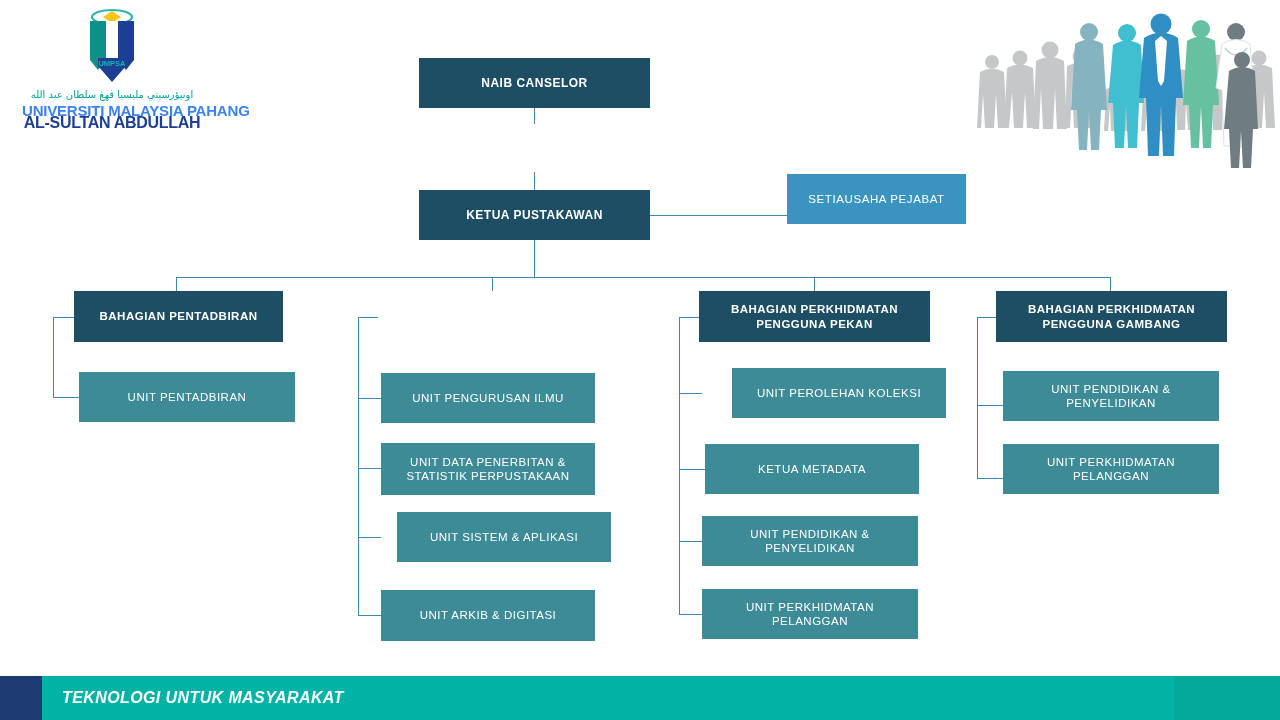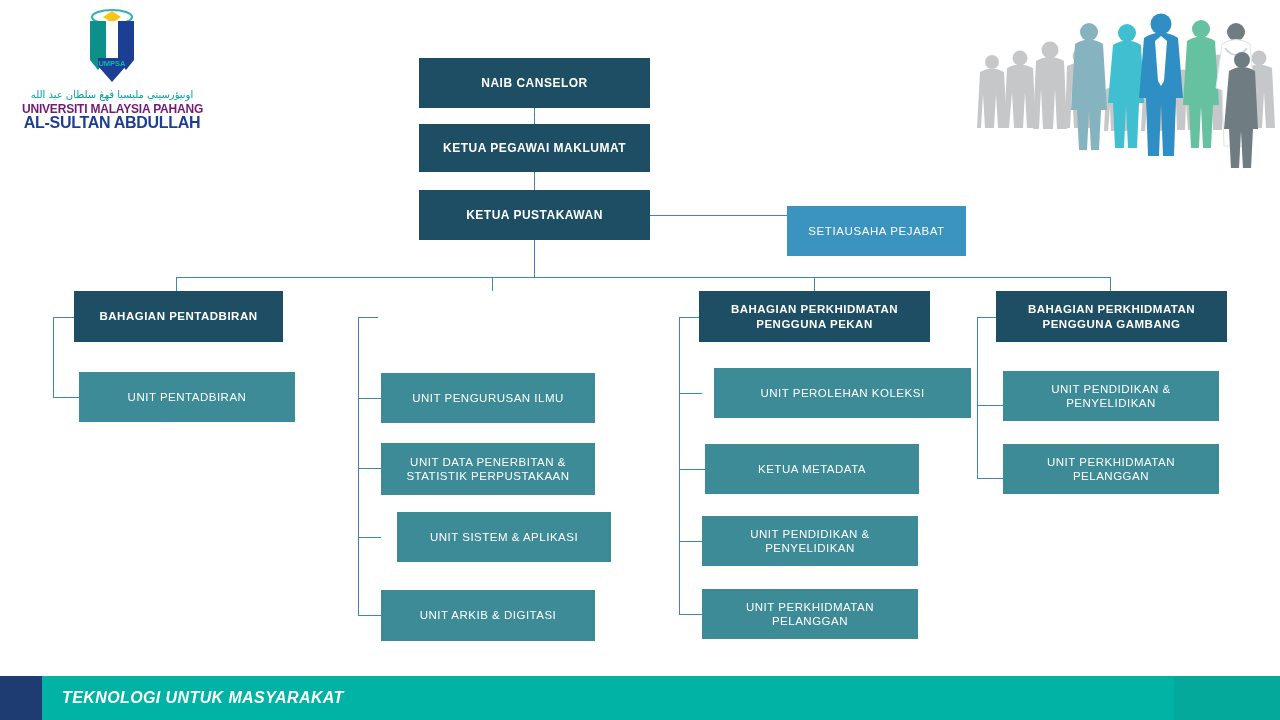--- a/index.html
+++ b/index.html
@@ -16,21 +16,21 @@
   
   .logo-wrap{position:absolute;left:22px;top:8px;width:180px;height:120px;}
   .logo-mark{position:absolute;left:54px;top:0;width:72px;height:78px;}
   .logo-arabic{
     position:absolute;left:0;top:82px;width:180px;text-align:center;
     font-size:10px;color:#00a09b;font-family:"DejaVu Sans",sans-serif;
     letter-spacing:.2px;line-height:1;white-space:nowrap;
   }
   .logo-l1{
     position:absolute;left:0;top:95px;width:180px;text-align:center;
-    font-size:12px;font-weight:bold;color:#701a75;letter-spacing:-0.2px;
+    font-size:15px;font-weight:bold;color:#3b82f6;letter-spacing:-0.2px;
     line-height:1.05;white-space:nowrap;
   }
   .logo-l2{
     position:absolute;left:0;top:107px;width:180px;text-align:center;
     font-size:16px;font-weight:bold;color:#1c3f94;letter-spacing:-0.3px;
     line-height:1.05;white-space:nowrap;
   }
 
   
   .people{position:absolute;right:0;top:0;width:310px;height:168px;}
@@ -142,32 +142,29 @@
       </g>
     </g>
   </svg>
 
   <div class="box lvl-dark" style="left:419px;top:58px;width:231px;height:50px;">
     <span>NAIB CANSELOR</span>
   </div>
 
   <div class="ln ln-v" style="left:534px;top:108px;height:16px;"></div>
 
-  <div class="box lvl-dark" style="left:419px;top:124px;width:231px;height:48px;">
-    <span>KETUA PEGAWAI MAKLUMAT</span>
-  </div>
 
   <div class="ln ln-v" style="left:534px;top:172px;height:18px;"></div>
 
   <div class="box lvl-dark" style="left:419px;top:190px;width:231px;height:50px;">
     <span>KETUA  PUSTAKAWAN</span>
   </div>
 
   <div class="ln ln-h" style="left:650px;top:215px;width:137px;"></div>
-  <div class="box lvl-blue" style="left:787px;top:206px;width:179px;height:50px;">
+  <div class="box lvl-blue" style="left:787px;top:174px;width:179px;height:50px;">
     <span>SETIAUSAHA  PEJABAT</span>
   </div>
 
   <div class="ln ln-v" style="left:534px;top:240px;height:37px;"></div>
   <div class="ln ln-h" style="left:176px;top:277px;width:934px;"></div>
 
   <div class="ln ln-v" style="left:176px;top:277px;height:14px;"></div>
   <div class="ln ln-v" style="left:492px;top:277px;height:14px;"></div>
   <div class="ln ln-v" style="left:814px;top:277px;height:14px;"></div>
   <div class="ln ln-v" style="left:1110px;top:277px;height:14px;"></div>
@@ -205,21 +202,21 @@
     <span>UNIT ARKIB  &amp; DIGITASI</span>
   </div>
 
   <div class="box lvl-div" style="left:699px;top:291px;width:231px;height:51px;">
     <span>BAHAGIAN PERKHIDMATAN PENGGUNA PEKAN</span>
   </div>
   <div class="ln ln-v" style="left:679px;top:317px;height:297px;"></div>
   <div class="ln ln-h" style="left:679px;top:317px;width:20px;"></div>
 
   <div class="ln ln-h" style="left:679px;top:393px;width:23px;"></div>
-  <div class="box lvl-unit" style="left:714px;top:368px;width:257px;height:50px;">
+  <div class="box lvl-unit" style="left:732px;top:368px;width:214px;height:50px;">
     <span>UNIT PEROLEHAN  KOLEKSI</span>
   </div>
 
   <div class="ln ln-h" style="left:679px;top:469px;width:26px;"></div>
   <div class="box lvl-unit" style="left:705px;top:444px;width:214px;height:50px;">
     <span>KETUA METADATA</span>
   </div>
 
   <div class="ln ln-h" style="left:679px;top:541px;width:23px;"></div>
   <div class="box lvl-unit" style="left:702px;top:516px;width:216px;height:50px;">

